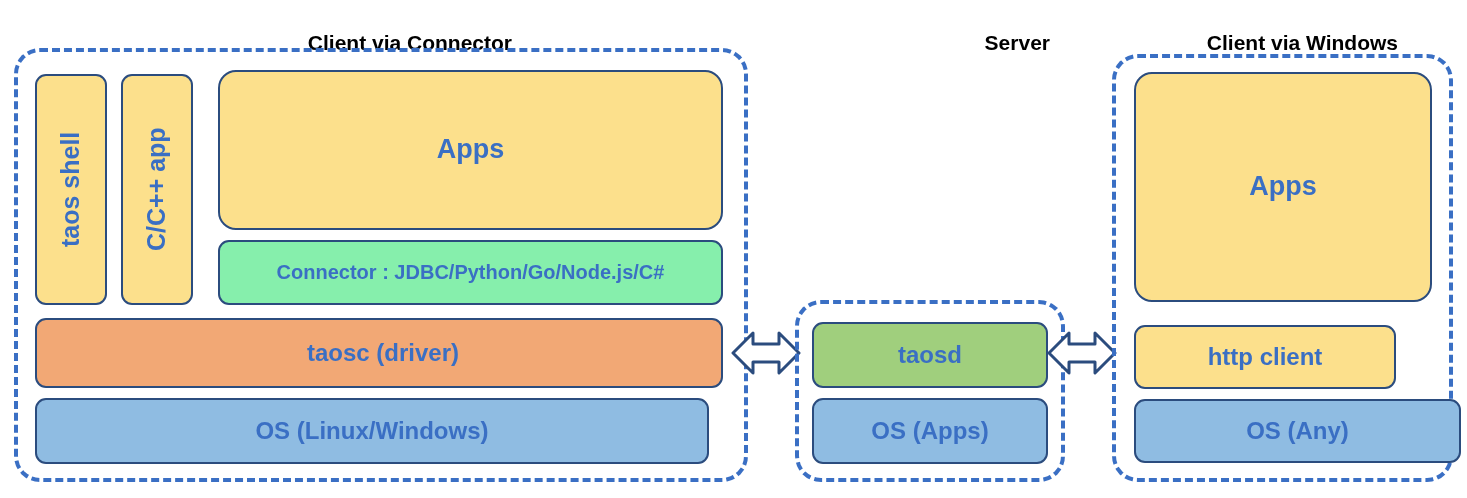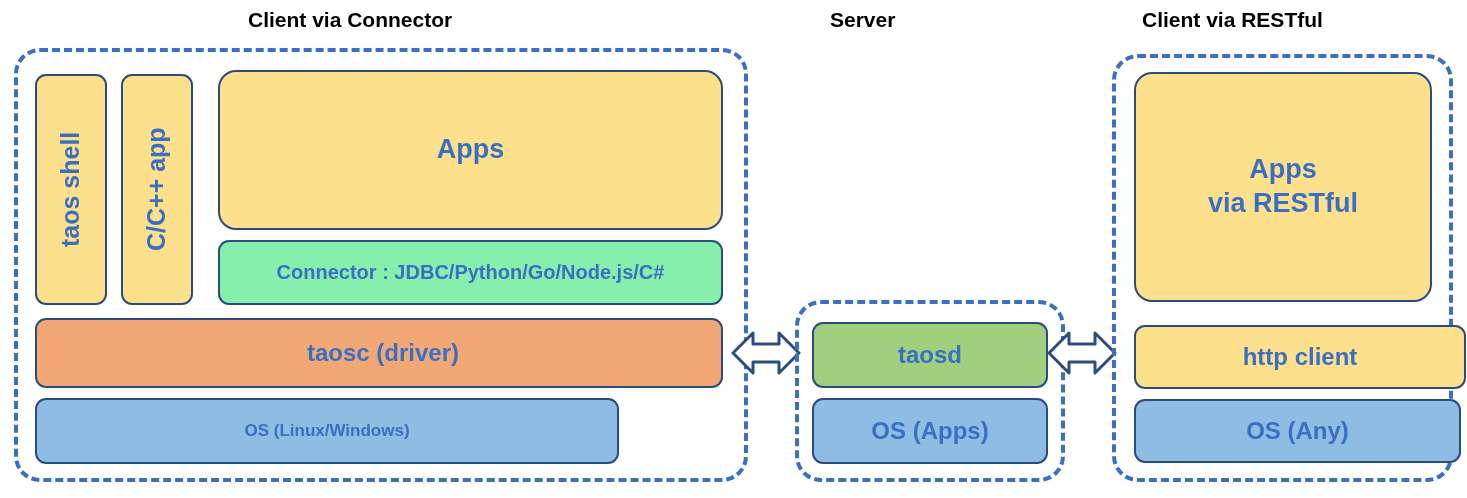--- a/index.html
+++ b/index.html
@@ -17,23 +17,24 @@
     background: #ffffff;
     overflow: hidden;
   }
 
   
   .section-title {
     position: absolute;
     font-size: 21px;
     font-weight: bold;
     color: #000000;
-    text-align: left;
+    text-align: right;
     white-space: nowrap;
     letter-spacing: 0px;
+    margin-top: 23px;
   }
 
   
   .panel {
     position: absolute;
     border: 4px dashed #3A6FC4;
     border-radius: 26px;
     box-sizing: border-box;
     background: transparent;
   }
@@ -72,35 +73,35 @@
 </style>
 </head>
 <body>
 
 <div id="canvas">
 
   <div class="section-title" style="left:248px; top:8px; width:264px;">Client via Connector</div>
 
   <div class="section-title" style="left:830px; top:8px; width:220px;">Server</div>
 
-  <div class="section-title" style="left:1142px; top:8px; width:256px;">Client via RESTful</div>
+  <div class="section-title" style="left:1142px; top:8px; width:256px;">Client via Windows</div>
 
   <div class="panel" style="left:14px; top:48px; width:734px; height:434px;"></div>
 
   <div class="box yellow vtext" style="left:35px; top:74px; width:72px; height:231px; font-size:25px;">taos shell</div>
 
   <div class="box yellow vtext" style="left:121px; top:74px; width:72px; height:231px; font-size:25px;">C/C++ app</div>
 
   <div class="box yellow" style="left:218px; top:70px; width:505px; height:160px; font-size:27px; border-radius:18px;">Apps</div>
 
   <div class="box gray" style="left:218px; top:240px; width:505px; height:65px; font-size:20px;">Connector : JDBC/Python/Go/Node.js/C#</div>
 
   <div class="box orange" style="left:35px; top:318px; width:688px; height:70px; font-size:24px;padding-left:8px;">taosc (driver)</div>
 
-  <div class="box blue" style="left:35px; top:398px; width:584px; height:66px; font-size:17px;">OS (Linux/Windows)</div>
+  <div class="box blue" style="left:35px; top:398px; width:674px; height:66px; font-size:24px;">OS (Linux/Windows)</div>
 
   <div class="arrow" style="left:731px; top:327px;">
     <svg width="70" height="52" viewBox="0 0 70 52">
       <polygon points="2,26 22,6 22,17 48,17 48,6 68,26 48,46 48,35 22,35 22,46" fill="#ffffff" stroke="#2B4C7E" stroke-width="3" stroke-linejoin="round"></polygon>
     </svg>
   </div>
 
   <div class="panel" style="left:795px; top:300px; width:270px; height:182px;"></div>
 
   <div class="box green" style="left:812px; top:322px; width:236px; height:66px; font-size:24px;">taosd</div>
@@ -110,20 +111,19 @@
   <div class="arrow" style="left:1047px; top:327px;">
     <svg width="70" height="52" viewBox="0 0 70 52">
       <polygon points="2,26 22,6 22,17 48,17 48,6 68,26 48,46 48,35 22,35 22,46" fill="#ffffff" stroke="#2B4C7E" stroke-width="3" stroke-linejoin="round"></polygon>
     </svg>
   </div>
 
   <div class="panel" style="left:1112px; top:54px; width:341px; height:428px;"></div>
 
   <div class="box yellow" style="left:1134px; top:72px; width:298px; height:230px; font-size:27px; border-radius:18px; flex-direction:column;">
     <span>Apps</span>
-    <span>via RESTful</span>
   </div>
 
-  <div class="box yellow" style="left:1134px; top:325px; width:332px; height:64px; font-size:24px;">http client</div>
+  <div class="box yellow" style="left:1134px; top:325px; width:262px; height:64px; font-size:24px;">http client</div>
 
   <div class="box blue" style="left:1134px; top:399px; width:327px; height:64px; font-size:24px;">OS (Any)</div>
 
 </div>
 
 </body></html>

